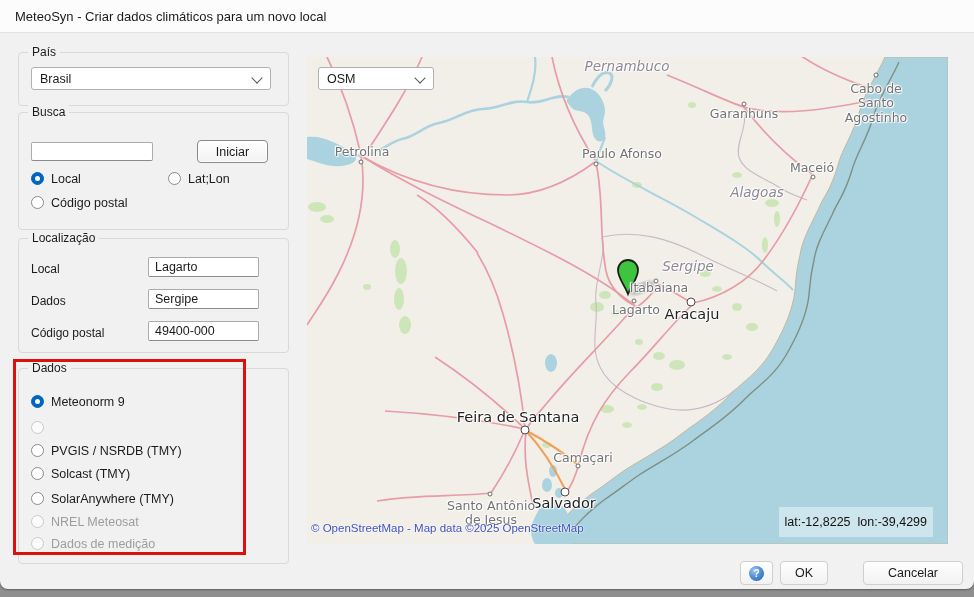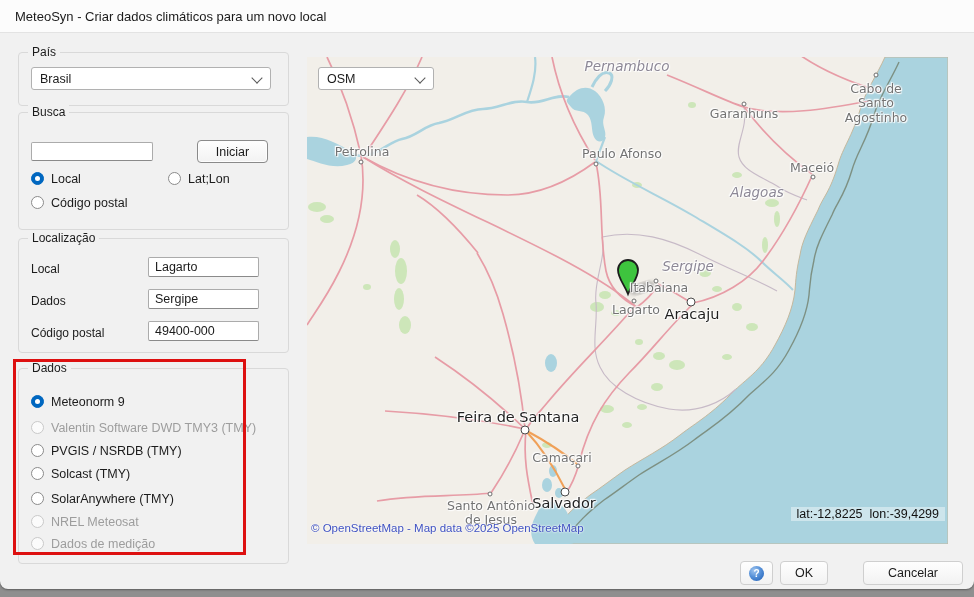--- a/index.html
+++ b/index.html
@@ -88,22 +88,22 @@
     background:#fff;transform:translate(-50%,-50%);box-sizing:border-box;pointer-events:none;
   }
   .marker.ring{width:9px;height:9px;border-color:#4a4a4a;border-width:1.3px;}
 
   .map-combo{left:11px;top:10px;width:116px;height:23px;z-index:10;}
   .attribution{
     position:absolute;left:4px;top:465px;font-size:11.5px;color:#3f51c1;z-index:10;
     text-shadow:0 0 2px #fff,0 0 2px #fff;
   }
   .coords{
-    position:absolute;right:3px;top:450px;z-index:10;
-    background:rgba(255,255,255,.42);padding:0 6px;
+    position:absolute;right:15px;top:450px;z-index:10;
+    background:rgba(255,255,255,.42);padding:8px 6px;
     font-size:12.5px;color:#111;white-space:pre;
   }
 
   
   .help-btn{left:740px;top:561px;width:33px;height:24px;}
   .help-ball{
     width:15px;height:15px;border-radius:50%;
     background:radial-gradient(circle at 35% 30%,#9fc4ee 0%,#5590d8 45%,#1d5cb4 100%);
     color:#fff;font-size:10px;font-weight:bold;display:flex;align-items:center;justify-content:center;
   }
@@ -166,21 +166,20 @@
   </div>
 
   <div class="group" style="left:18px;top:368px;width:269px;height:194px;">
     <span class="glabel">Dados</span>
     <div class="radio-row" style="left:12px;top:25px;">
       <span class="radio checked"></span>
       <span class="rlabel">Meteonorm 9</span>
     </div>
     <div class="radio-row disabled" style="left:12px;top:51px;">
       <span class="radio"></span>
-      <span class="rlabel">Valentin Software DWD TMY3 (TMY)</span>
     </div>
     <div class="radio-row" style="left:12px;top:74px;">
       <span class="radio"></span>
       <span class="rlabel">PVGIS / NSRDB (TMY)</span>
     </div>
     <div class="radio-row" style="left:12px;top:97px;">
       <span class="radio"></span>
       <span class="rlabel">Solcast (TMY)</span>
     </div>
     <div class="radio-row" style="left:12px;top:122px;">
@@ -307,21 +306,21 @@
         <div class="mlabel" style="left: 55px; top: 95px;">Petrolina</div>
         <div class="mlabel" style="left: 288px; top: 97px; margin-left: 27px;">Paulo Afonso</div>
         <div class="mlabel" style="left: 437px; top: 57px;">Garanhuns</div>
         <div class="mlabel" style="left: 505px; top: 111px;">Maceió</div>
         <div class="mlabel region" style="left: 430px; top: 136px; margin-left: 20px;">Alagoas</div>
         <div class="mlabel region" style="left: 381px; top: 210px;">Sergipe</div>
         <div class="mlabel" style="left: 352px; top: 231px;">Itabaiana</div>
         <div class="mlabel" style="left: 329px; top: 253px;">Lagarto</div>
         <div class="mlabel lg" style="left: 385px; top: 257px;">Aracaju</div>
         <div class="mlabel lg" style="left: 211px; top: 360px;">Feira de Santana</div>
-        <div class="mlabel" style="left: 255px; top: 401px;">Camaçari</div>
+        <div class="mlabel" style="left: 276px; top: 401px;">Camaçari</div>
         <div class="mlabel lg" style="left: 257px; top: 446px;">Salvador</div>
         <div class="mlabel" style="left: 184px; top: 456px;">Santo Antônio
 de Jesus</div>
         <span class="marker" style="left: 54px; top: 105px;"></span>
         <span class="marker" style="left: 289px; top: 107px;"></span>
         <span class="marker" style="left: 437px; top: 47px;"></span>
         <span class="marker" style="left: 506px; top: 120px;"></span>
         <span class="marker" style="left: 569px; top: 18px;"></span>
         <span class="marker" style="left: 349px; top: 224px;"></span>
         <span class="marker" style="left: 327px; top: 244px;"></span>

